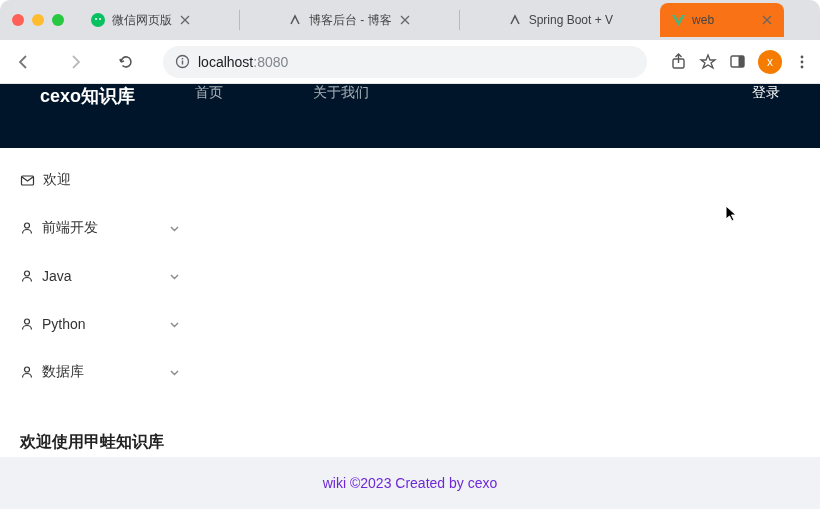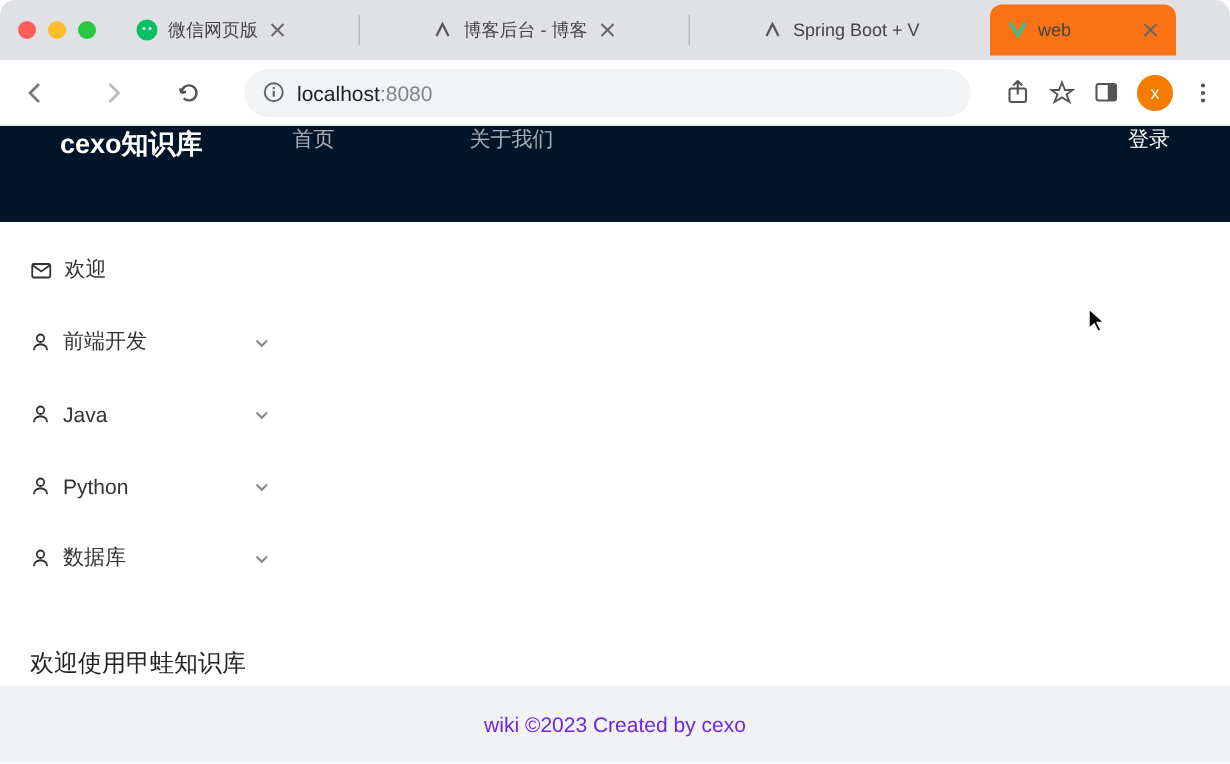--- a/index.html
+++ b/index.html
@@ -37,21 +37,21 @@
 .brand { color:#fff; font-size:18px; font-weight:600; margin-right:60px; }
 .menu { display:flex; gap:90px; font-size:14px; }
 .menu-item { color: rgba(255,255,255,0.65); }
 .login { margin-left:auto; color:#fff; font-size:14px;}
 
 .body { display:flex; height: calc(509px - 40px - 44px - 64px - 52px); background:#fff;flex-direction:column; }
 .sidebar { width: 200px; padding: 8px 0; }
 .side-item { display:flex; align-items:center; height: 48px; padding: 0 20px; font-size:14px; color:#333; gap:8px; position:relative;}
 .side-item .chev { margin-left:auto; color:#888; }
 .content { flex:1; padding: 28px 20px; }
-.heading { font-size:16px; font-weight:400; color:#222; }
+.heading { font-size:16px; font-weight:700; color:#222; }
 
 .footer { height:52px; background:#f0f2f5; display:flex; align-items:center; justify-content:center; color:#6d28d9; font-size:14px;}
 
 svg { display:block; }
 .cursor-ptr { position:absolute; left:725px; top:205px; pointer-events:none; }
 </style>
 </head>
 <body>
 
 <div class="chrome">

